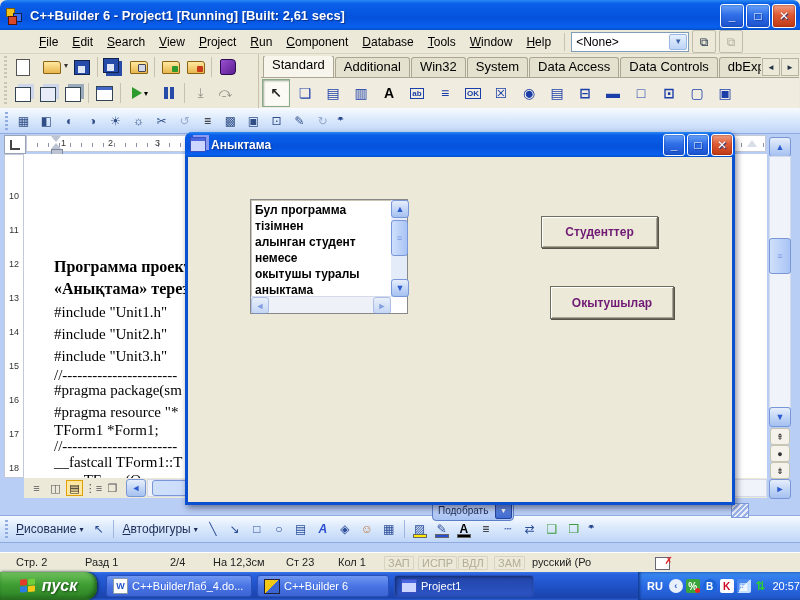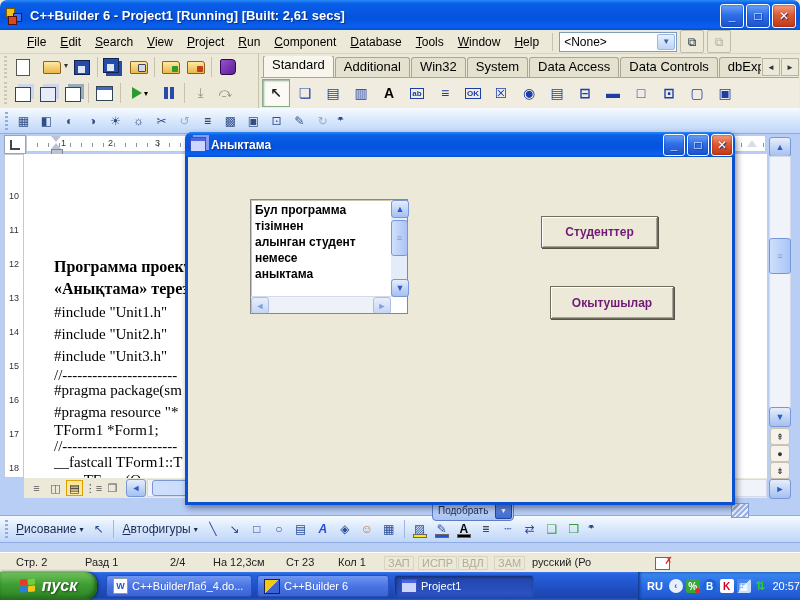--- a/index.html
+++ b/index.html
@@ -19,21 +19,21 @@
   .bcbicon i{position:absolute;width:7px;height:7px;}
   .bcbicon i:nth-child(1){left:0;top:1px;background:#f3c21a;border:1px solid #7a5b00;}
   .bcbicon i:nth-child(2){left:7px;top:6px;background:#3d6ff0;border:1px solid #10264f;}
   .bcbicon i:nth-child(3){left:2px;top:9px;background:#d8482a;border:1px solid #551202;}
   .winbtns{position:absolute;right:4px;top:4px;display:flex;gap:2px;}
   .wbtn{width:22px;height:22px;border-radius:3px;border:1px solid #fff;
     display:flex;align-items:center;justify-content:center;color:#fff;font-size:12px;font-weight:bold;
     background:linear-gradient(180deg,#6aa3f8,#2f6fe8 45%,#1b52cc);box-shadow:inset 0 0 2px #0a3da8;}
   .wbtn.close{background:linear-gradient(180deg,#f0a086,#dd5a34 45%,#c03a14);box-shadow:inset 0 0 2px #7e1a00;}
   .bcb-menu{left:0;top:30px;width:800px;height:24px;background:#ece9d8;border-bottom:1px solid #d8d4c0;
-    display:flex;align-items:center;font-size:12px;color:#000;padding-left:20px;box-sizing:border-box;}
+    display:flex;align-items:center;font-size:12px;color:#000;padding-left:32px;box-sizing:border-box;}
   .mitem{padding:2px 7px;white-space:nowrap;}
   .mitem u{text-decoration:underline;}
   .menusep{width:1px;height:18px;background:#c6c2ae;margin:0 6px;}
   .combo{width:118px;height:20px;background:#fff;border:1px solid #7f9db9;display:flex;align-items:center;
     font-size:12px;padding-left:4px;box-sizing:border-box;position:relative;}
   .combo .drop{position:absolute;right:1px;top:1px;bottom:1px;width:16px;
     background:linear-gradient(180deg,#e6f0fd,#bcd4f6);border:1px solid #9ab6e4;border-radius:2px;
     display:flex;align-items:center;justify-content:center;font-size:8px;color:#3a62a8;}
   .sbtn{width:22px;height:21px;border:1px solid #c0bcac;border-radius:2px;margin-left:3px;
     display:flex;align-items:center;justify-content:center;font-size:12px;color:#234;background:#ece9d8;}
@@ -496,20 +496,21 @@
       <div class="wbtn close">✕</div>
     </div>
   </div>
   <div class="dlg-client">
     <div class="memo">
       <div class="memotext">
         <div>Бул программа</div>
         <div>тізімнен</div>
         <div>алынган студент</div>
         <div>немесе</div>
+        <div>окытушы туралы</div>
         <div>аныктама</div>
       </div>
       <div class="memo-vs">
         <div class="up xpbtn">▲</div>
         <div class="th xpthumb"></div>
         <div class="dn xpbtn">▼</div>
       </div>
       <div class="memo-hs">
         <div class="hb xpbtn">◄</div>
         <div class="hb xpbtn">►</div>

